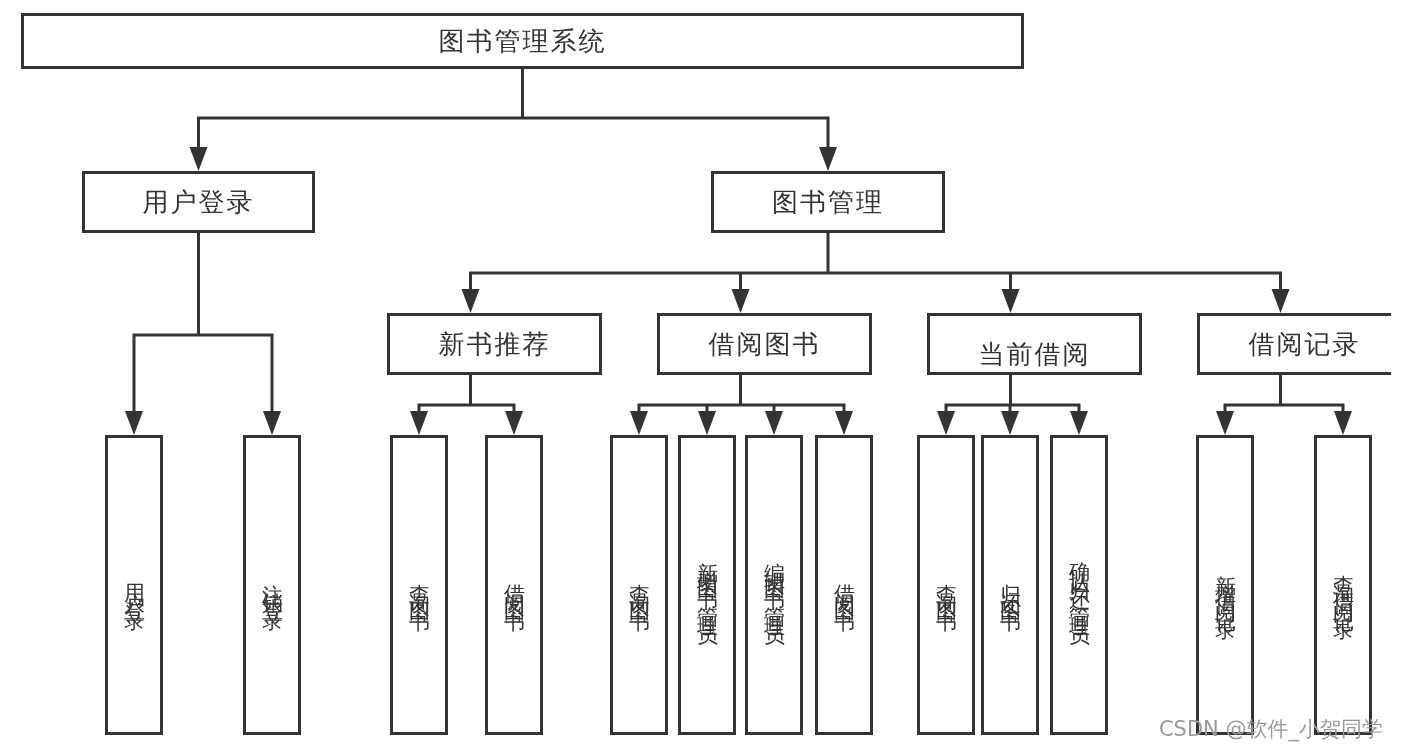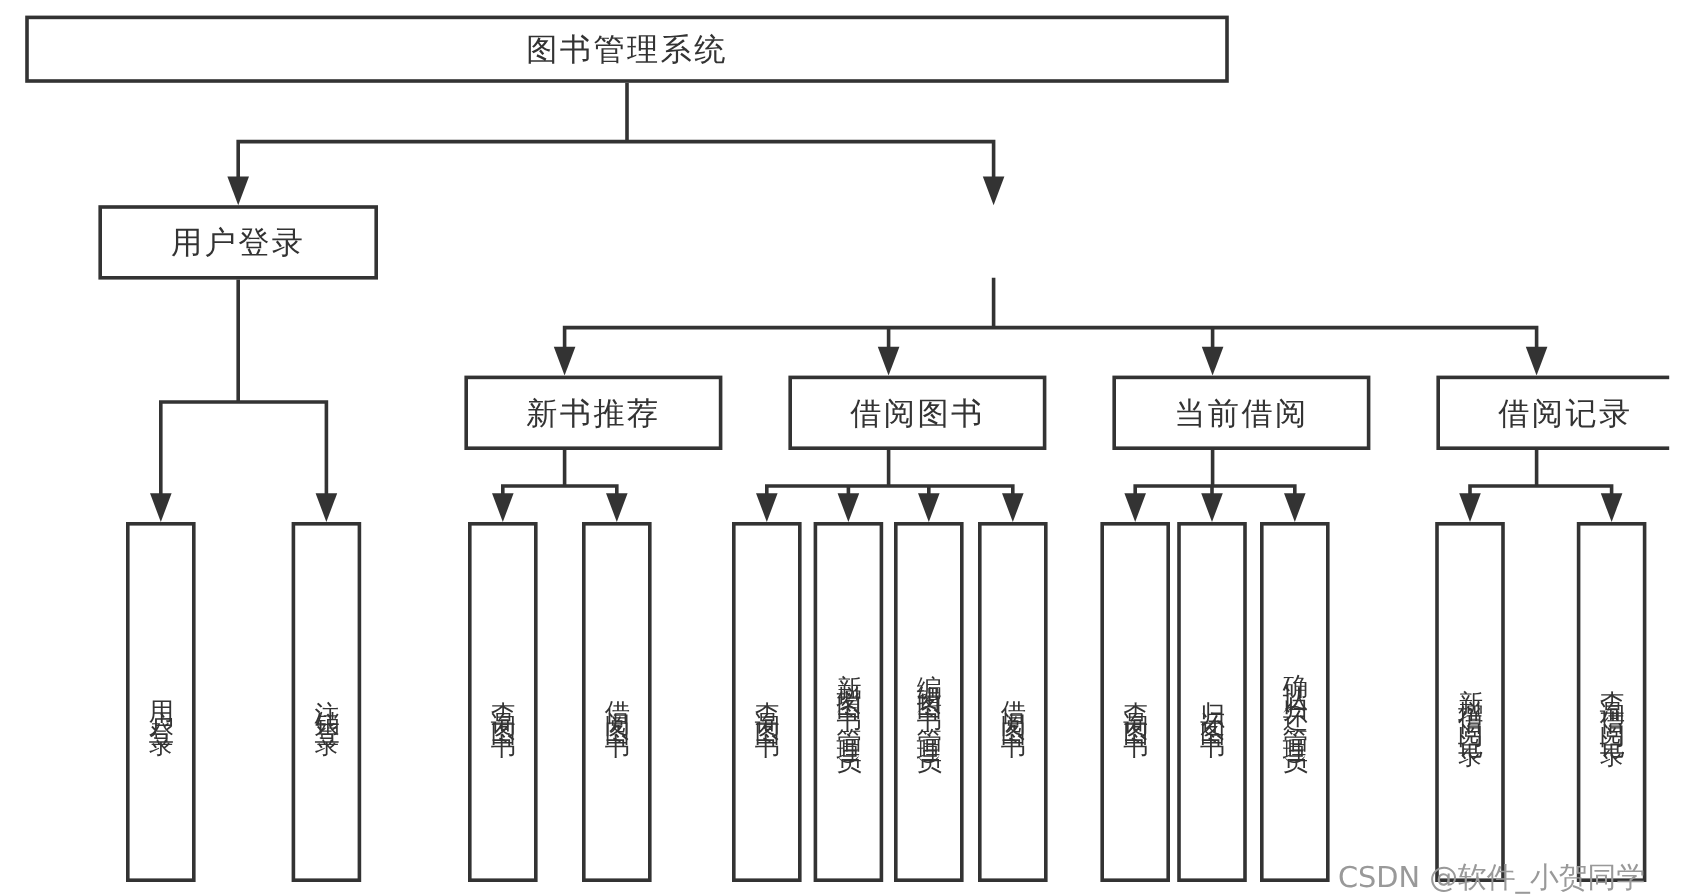--- a/index.html
+++ b/index.html
@@ -58,43 +58,43 @@
 
   
   .n-root { left: 21px; top: 13px; width: 1003px; height: 56px; }
   
   .n-login { left: 82px;  top: 171px; width: 233px; height: 62px; }
   .n-mgmt  { left: 711px; top: 171px; width: 234px; height: 62px; }
   
   .lvl3 { top: 313px; width: 215px; height: 62px; margin-left: 24px; }
   .n-newbook { left: 363px; }
   .n-borrow  { left: 633px; }
-  .n-current { left: 903px; }
+  .n-current { left: 903px; align-items: flex-end; }
   .n-records { left: 1173px; align-items: center; }
   
   .leaf { top: 435px; width: 58px; height: 300px; }
   .lf-0  { left: 105px; }
   .lf-1  { left: 243px; }
   .lf-2  { left: 390px; }
   .lf-3  { left: 485px; }
   .lf-4  { left: 610px; }
   .lf-5  { left: 678px; }
   .lf-6  { left: 745px; }
   .lf-7  { left: 815px; }
   .lf-8  { left: 917px; }
   .lf-9  { left: 981px; }
   .lf-10 { left: 1050px; }
   .lf-11 { left: 1196px; }
   .lf-12 { left: 1314px; }
 
   .watermark {
     position: absolute;
-    right: 20px;
+    right: 8px;
     top: 715px;
-    font-size: 24px;
+    font-size: 21px;
     color: var(--wm);
     white-space: nowrap;
   }
 </style>
 </head>
 <body>
 
 <div class="canvas">
 
   <svg class="connectors" viewBox="0 0 1405 747" aria-hidden="true">
@@ -129,20 +129,23 @@
     <polygon points="1334,411 1352,411 1343,435"></polygon>
   </svg>
 
   <div class="box n-root">
     <span class="hlabel">图书管理系统</span>
   </div>
 
   <div class="box n-login">
     <span class="hlabel">用户登录</span>
   </div>
+  <div class="box n-mgmt">
+    <span class="hlabel">图书管理</span>
+  </div>
 
   <div class="box lvl3 n-newbook">
     <span class="hlabel">新书推荐</span>
   </div>
   <div class="box lvl3 n-borrow">
     <span class="hlabel">借阅图书</span>
   </div>
   <div class="box lvl3 n-current">
     <span class="hlabel">当前借阅</span>
   </div>

